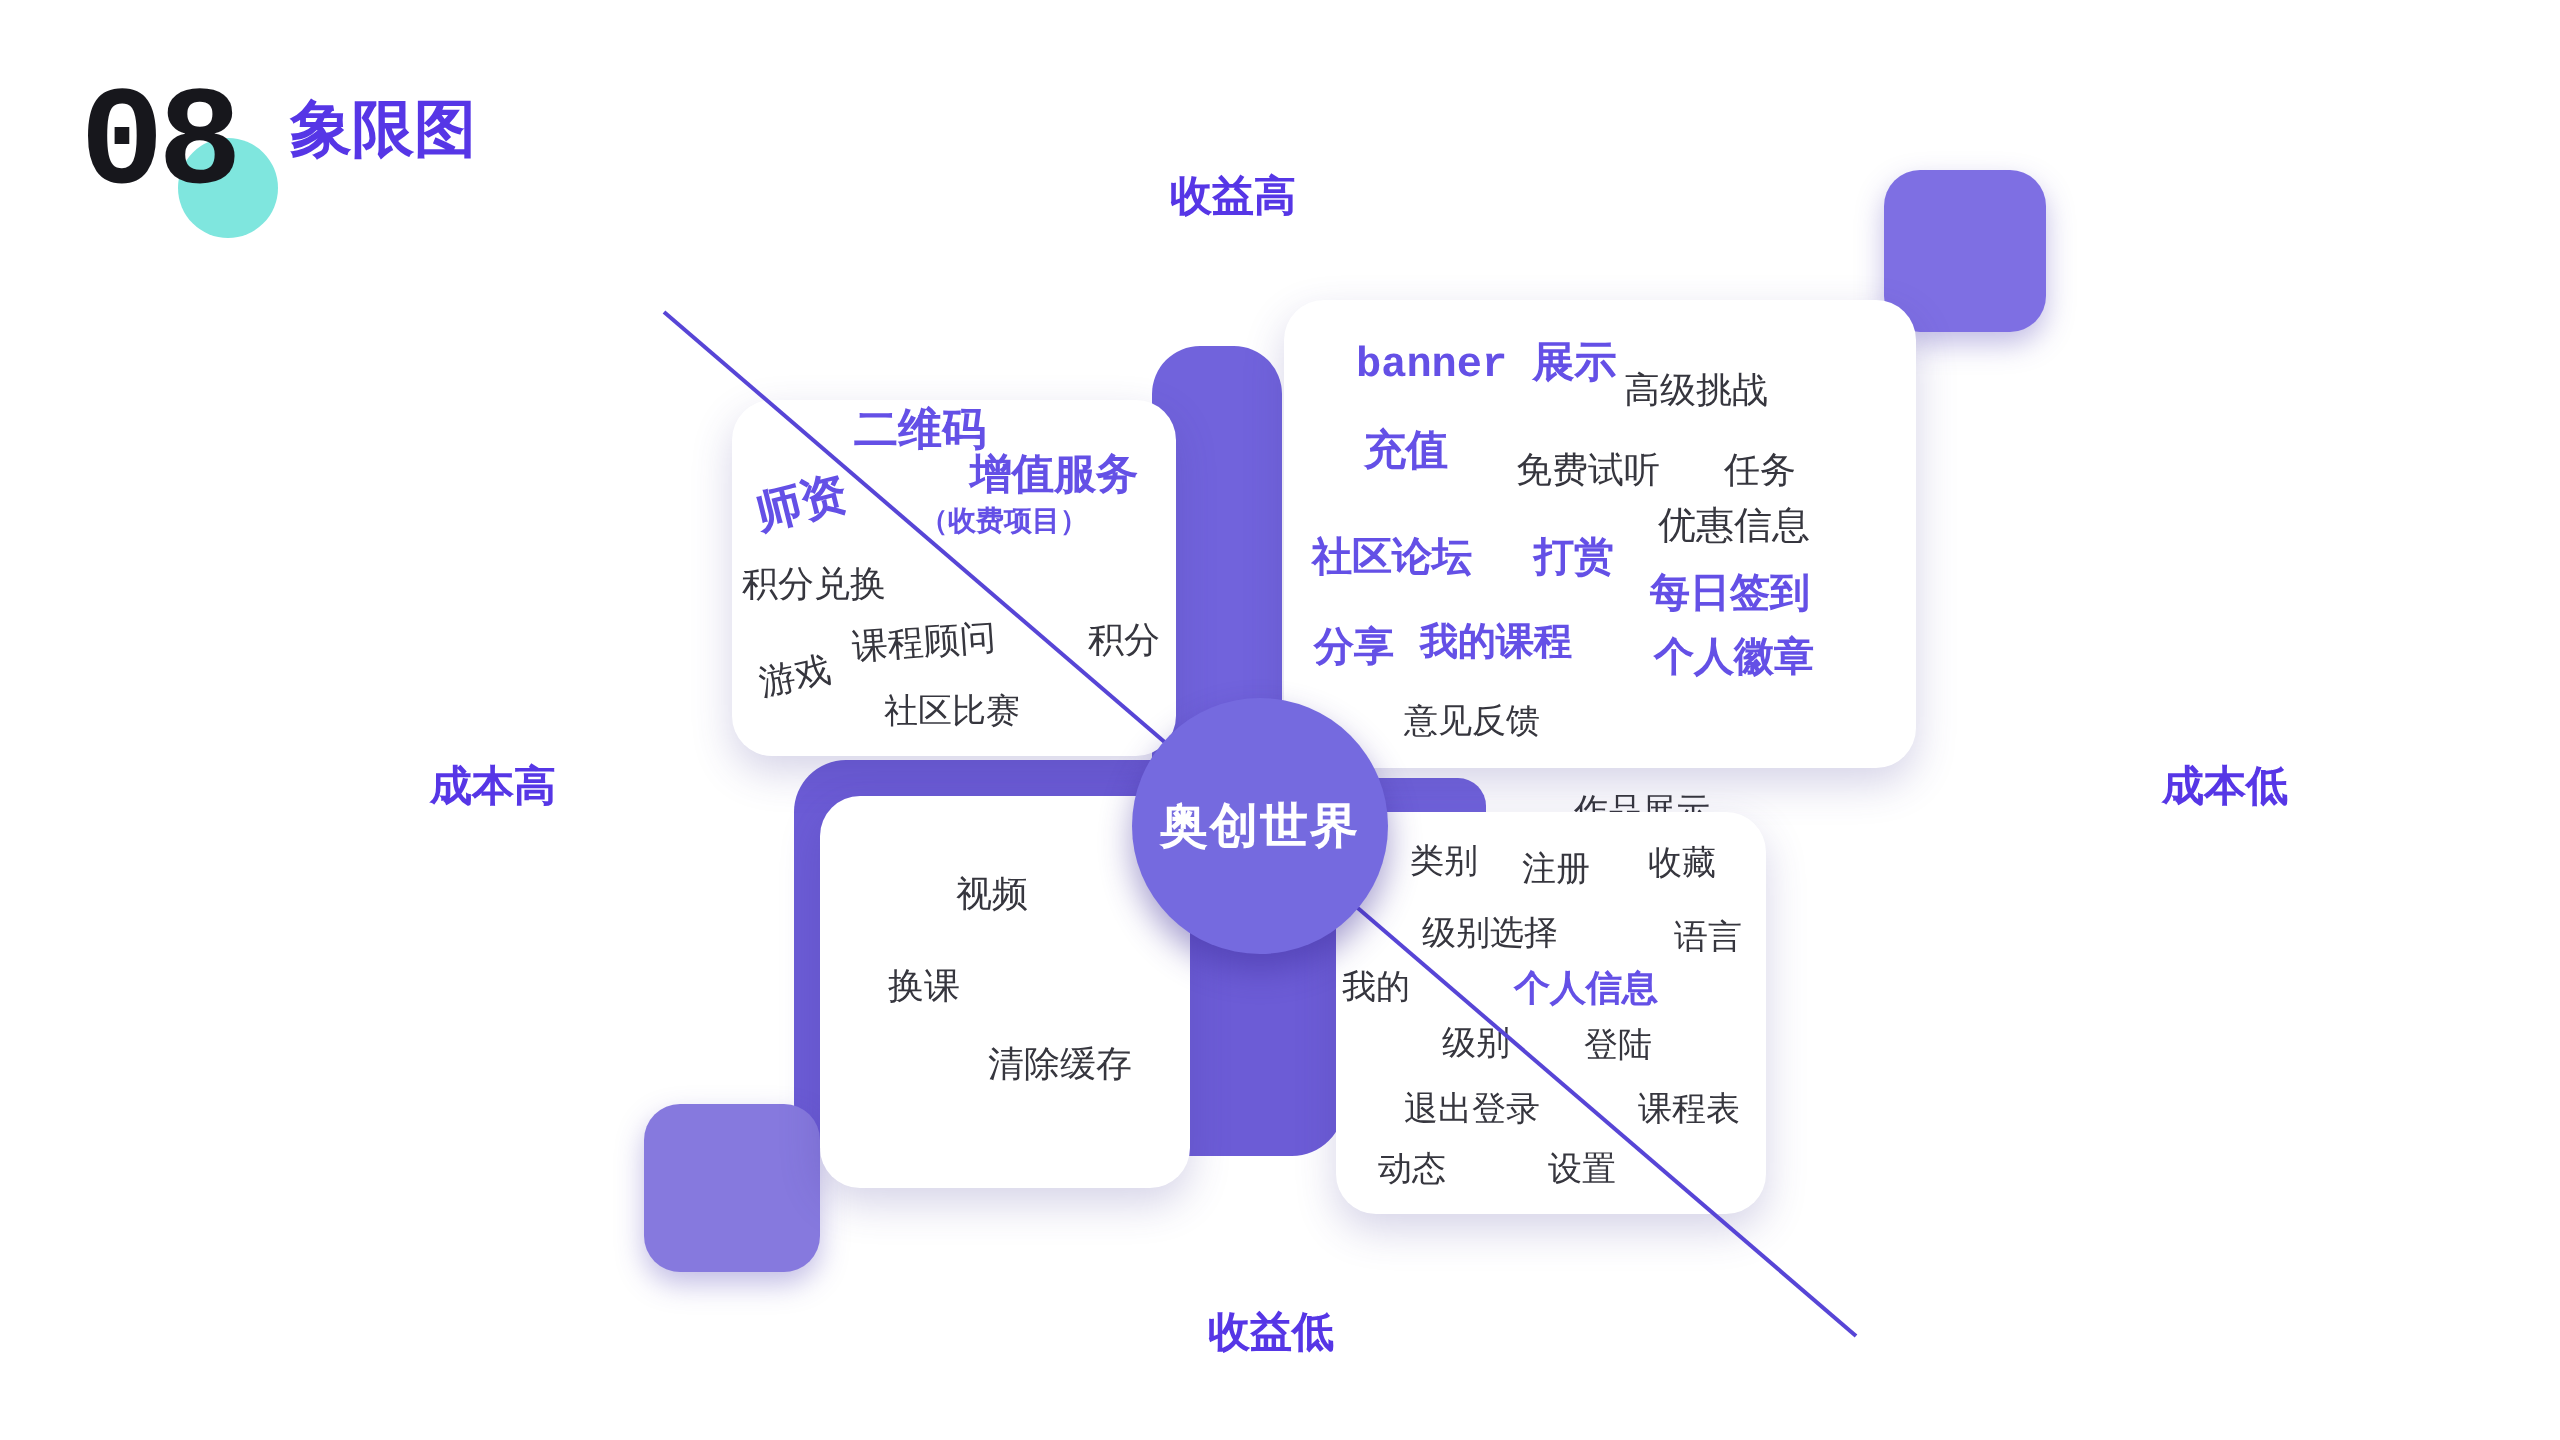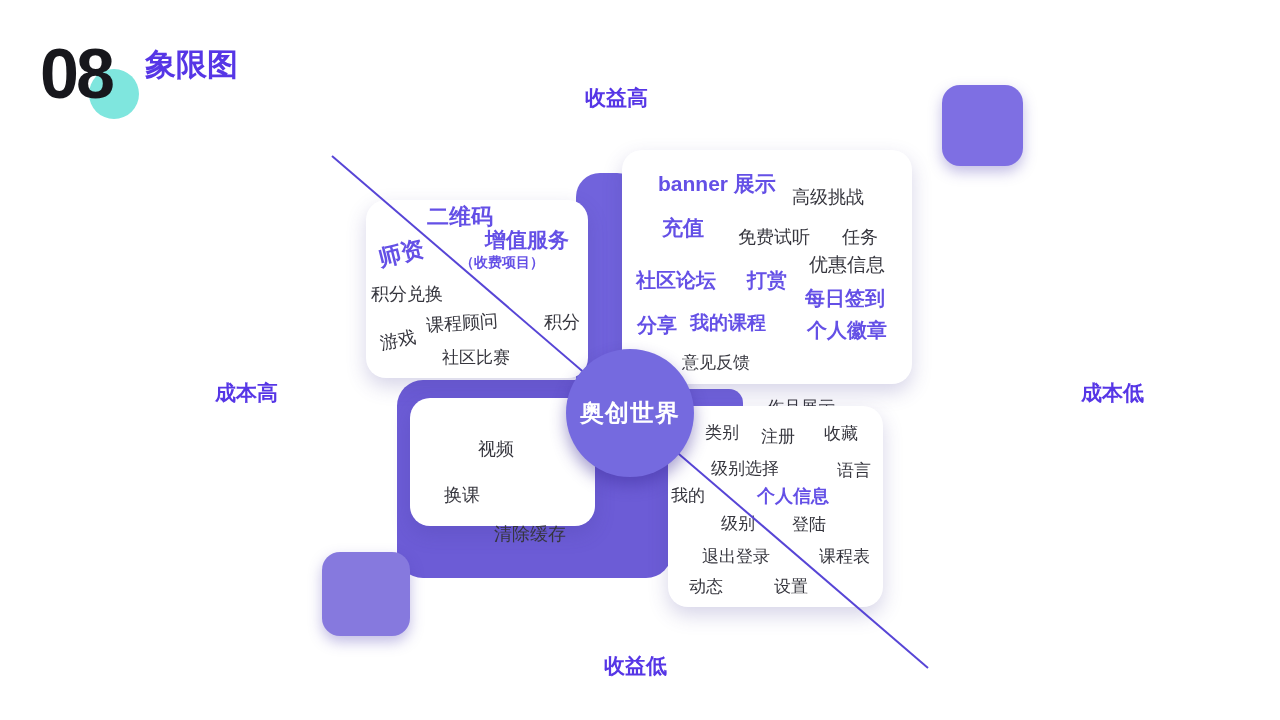--- a/index.html
+++ b/index.html
@@ -1,19 +1,19 @@
 <!DOCTYPE html>
 <html style="--accent: #5636E6; --word-accent: #6450E6; --ink: #36363e; --shape: #7163DC; --shape-dark: #6C5CD6; --circle: #756ADF; --deco1: #7E6FE3; --deco2: #8679DE; --teal: #7FE6DE; --line: #5745D6;"><head>
 <meta charset="utf-8">
 <style>
   html,body{margin:0;padding:0;background:#ffffff;}
   .stage{
     position:relative;width:1280px;height:720px;overflow:hidden;
     background:#ffffff;
-    font-family:Liberation Sans, sans-serif;
+    font-family:Liberation Mono, monospace;
   }
   
   .hdr-number-wrap{position:absolute;left:40px;top:40px;width:120px;height:90px;}
   .hdr-teal-circle{position:absolute;left:49px;top:29px;width:50px;height:50px;border-radius:50%;background:var(--teal);}
   .hdr-number{position:absolute;left:0;top:-6px;font-size:70px;font-weight:800;letter-spacing:-3px;color:#17171c;}
   .hdr-title{position:absolute;left:145px;top:44px;font-size:31px;font-weight:800;color:var(--accent);}
   .hdr-subtitle{position:absolute;left:146px;top:92px;font-size:19px;font-weight:700;letter-spacing:3px;word-spacing:10px;color:#b7bbc7;}
   
   .axis{position:absolute;font-size:21px;font-weight:800;color:var(--accent);white-space:nowrap;}
   .axis.top{left:585px;top:84px;}
@@ -25,22 +25,22 @@
   .bar-vertical{left:576px;top:173px;width:65px;height:340px;border-radius:24px;background:var(--shape);z-index:10;}
   .rect-bottom{left:397px;top:380px;width:275px;height:198px;border-radius:26px;background:var(--shape-dark);z-index:10;}
   .arm-right{left:660px;top:389px;width:83px;height:75px;border-radius:14px;background:var(--shape);z-index:10;}
   .deco-square{border-radius:18px;box-shadow:0 6px 14px rgba(80,65,180,.35);}
   .deco-tr{left:942px;top:85px;width:81px;height:81px;background:var(--deco1);z-index:5;}
   .deco-bl{left:322px;top:552px;width:88px;height:84px;background:var(--deco2);z-index:12;}
   
   .card{position:absolute;background:#ffffff;border-radius:20px;
     box-shadow:0 8px 20px rgba(70,60,150,.22);z-index:30;}
   .card-tl{left:366px;top:200px;width:222px;height:178px;}
-  .card-tr{left:622px;top:150px;width:290px;height:234px;text-align:center;}
-  .card-bl{left:410px;top:398px;width:185px;height:128px;}
+  .card-tr{left:642px;top:150px;width:316px;height:234px;text-align:center;}
+  .card-bl{left:410px;top:398px;width:185px;height:196px;}
   .card-br{left:668px;top:406px;width:215px;height:201px;}
   
   .word{position:absolute;white-space:nowrap;color:var(--ink);font-weight:400;line-height:1.15;}
   .word.purple{color:var(--word-accent);font-weight:800;}
   
   .diag{position:absolute;left:0;top:0;width:1280px;height:720px;z-index:40;pointer-events:none;}
   
   .center-circle{position:absolute;left:566px;top:349px;width:128px;height:128px;border-radius:50%;
     background:var(--circle);z-index:50;display:flex;align-items:center;justify-content:center;
     box-shadow:0 8px 16px rgba(60,45,150,.45);}

